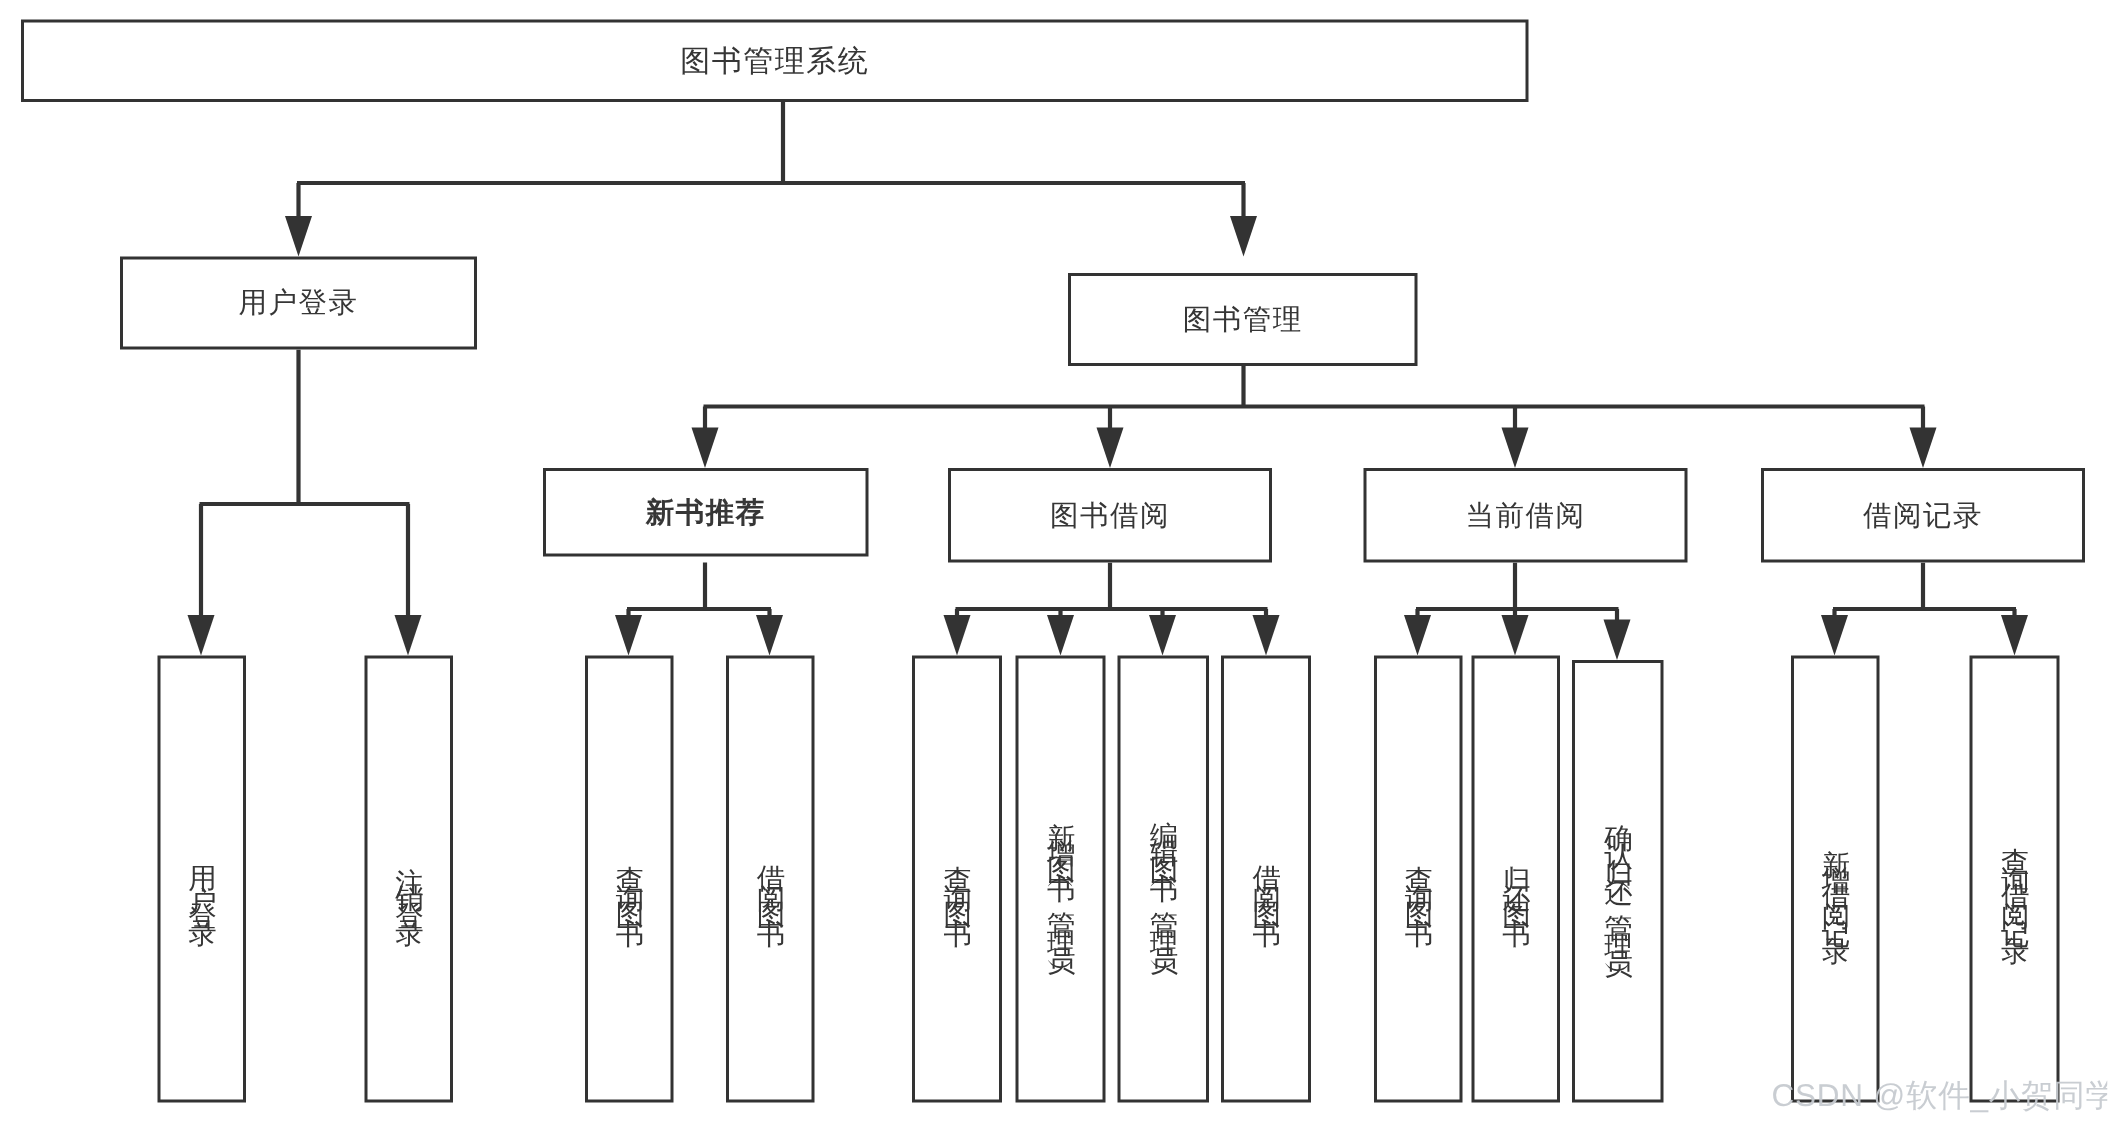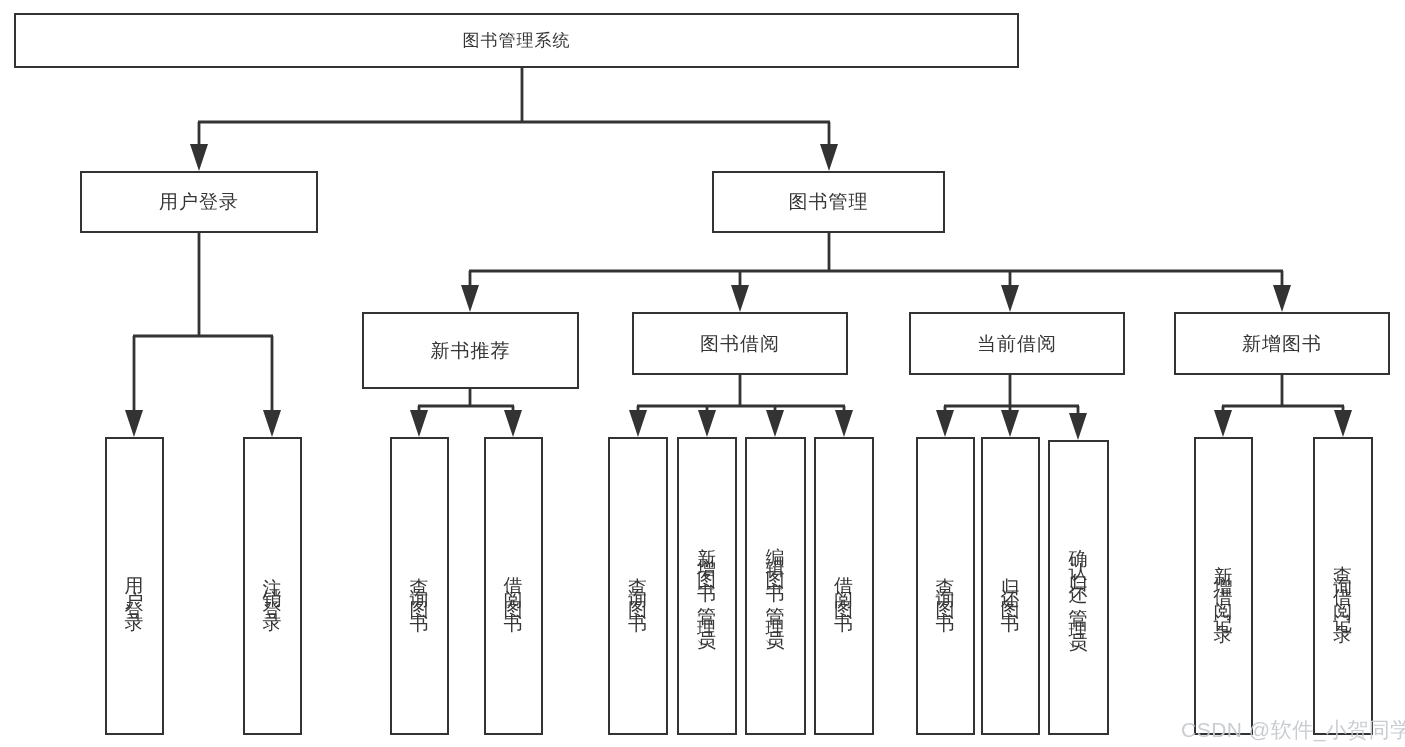--- a/index.html
+++ b/index.html
@@ -30,21 +30,21 @@
     display: flex;
     align-items: center;
     justify-content: center;
     color: #363636;
   }
   .hlabel {
     font-size: 19px;
     letter-spacing: 1px;
     white-space: nowrap;
   }
-  .root .hlabel { font-size: 17px; }
+  .root .hlabel { font-size: 20px; }
   .leaf .vlabel {
     writing-mode: vertical-rl;
     font-size: 19px;
     letter-spacing: 12px;
     line-height: 1;
     white-space: nowrap;
   }
   .watermark {
     position: absolute;
     left: 1181px;
@@ -116,35 +116,35 @@
       <polygon points="1334,410 1352,410 1343,437" fill="#333333"></polygon>
     </svg>
 
   <div class="node root" style="left:14px; top:13px; width:1005px; height:55px;">
     <span class="hlabel">图书管理系统</span>
   </div>
 
   <div class="node" style="left:80px; top:171px; width:238px; height:62px;">
     <span class="hlabel">用户登录</span>
   </div>
-  <div class="node" style="left:712px; top:171px; width:233px; height:62px;">
+  <div class="node" style="left:712px; top:182px; width:233px; height:62px;">
     <span class="hlabel">图书管理</span>
   </div>
 
-  <div class="node" style="left:362px; top:312px; width:217px; height:77px;">
+  <div class="node" style="left:362px; top:312px; width:217px; height:59px;font-weight:bold;">
     <span class="hlabel">新书推荐</span>
   </div>
   <div class="node" style="left:632px; top:312px; width:216px; height:63px;text-align:center;">
     <span class="hlabel">图书借阅</span>
   </div>
   <div class="node" style="left:909px; top:312px; width:216px; height:63px;">
     <span class="hlabel">当前借阅</span>
   </div>
   <div class="node" style="left:1174px; top:312px; width:216px; height:63px;">
-    <span class="hlabel">新增图书</span>
+    <span class="hlabel">借阅记录</span>
   </div>
 
   <div class="node leaf" style="left:105px; top:437px; width:59px; height:298px;">
     <span class="vlabel">用户登录</span>
   </div>
   <div class="node leaf" style="left:243px; top:437px; width:59px; height:298px;">
     <span class="vlabel">注销登录</span>
   </div>
 
   <div class="node leaf" style="left:390px; top:437px; width:59px; height:298px;">

